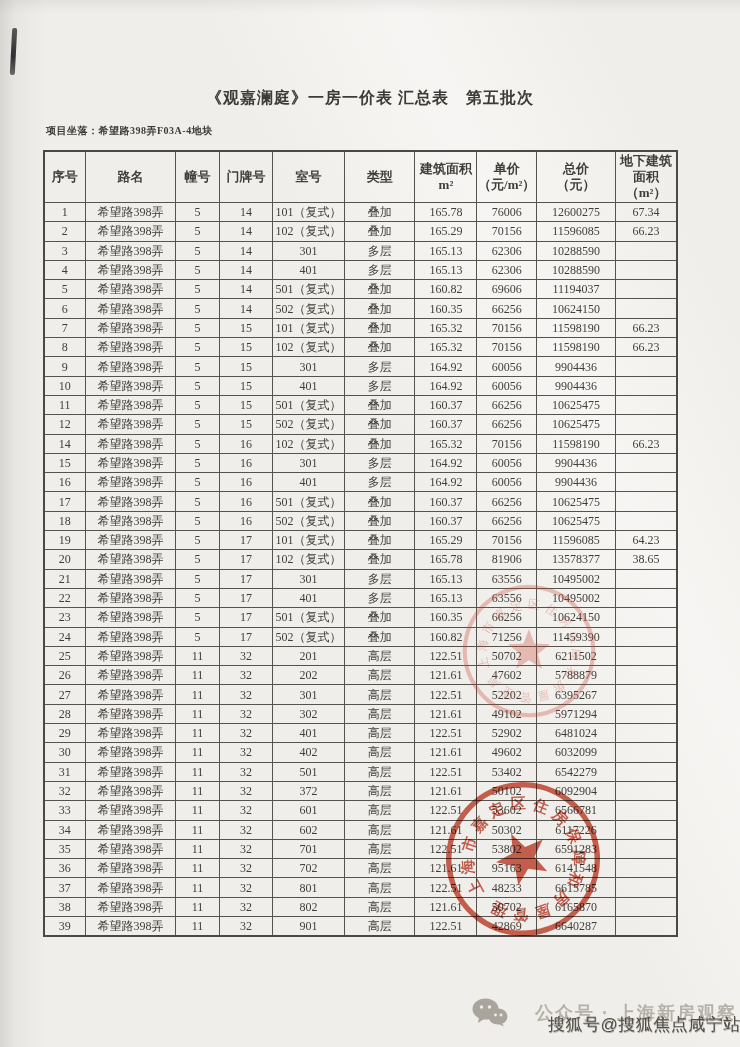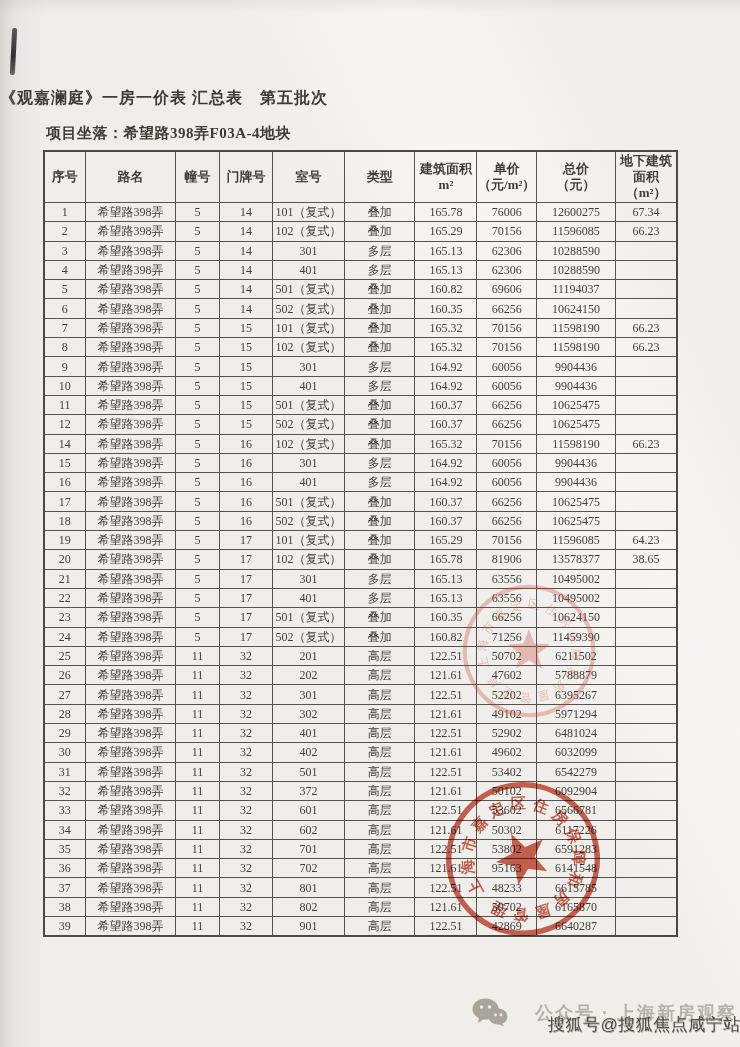--- a/index.html
+++ b/index.html
@@ -15,26 +15,26 @@
     font-family:"Liberation Serif", serif;
     color:#44413c;
   }
   .pen-mark{
     position:absolute;left:11px;top:28px;width:5px;height:47px;
     background:linear-gradient(180deg,#5a5a5a,#2f2f2f 60%,#6a6a6a);
     transform:rotate(3deg);border-radius:2px;
   }
   .doc-title{
     position:absolute;top:88px;left:0;right:0;
-    font-size:16px;font-weight:bold;
+    text-align:center;font-size:16px;font-weight:bold;
     letter-spacing:1px;color:#3e3b36;
   }
   .doc-location{
     position:absolute;top:124px;left:46px;
-    font-size:15px;font-weight:bold;color:#3e3b36;letter-spacing:0.5px;
+    font-size:10px;font-weight:bold;color:#3e3b36;letter-spacing:0.5px;
   }
   table.price-table{
     position:absolute;left:43px;top:150px;width:635px;
     border-collapse:collapse;table-layout:fixed;
     background:transparent;
   }
   .price-table th,.price-table td{
     border:1px solid #56534d;
     text-align:center;vertical-align:middle;
     padding:0;color:#413e39;

